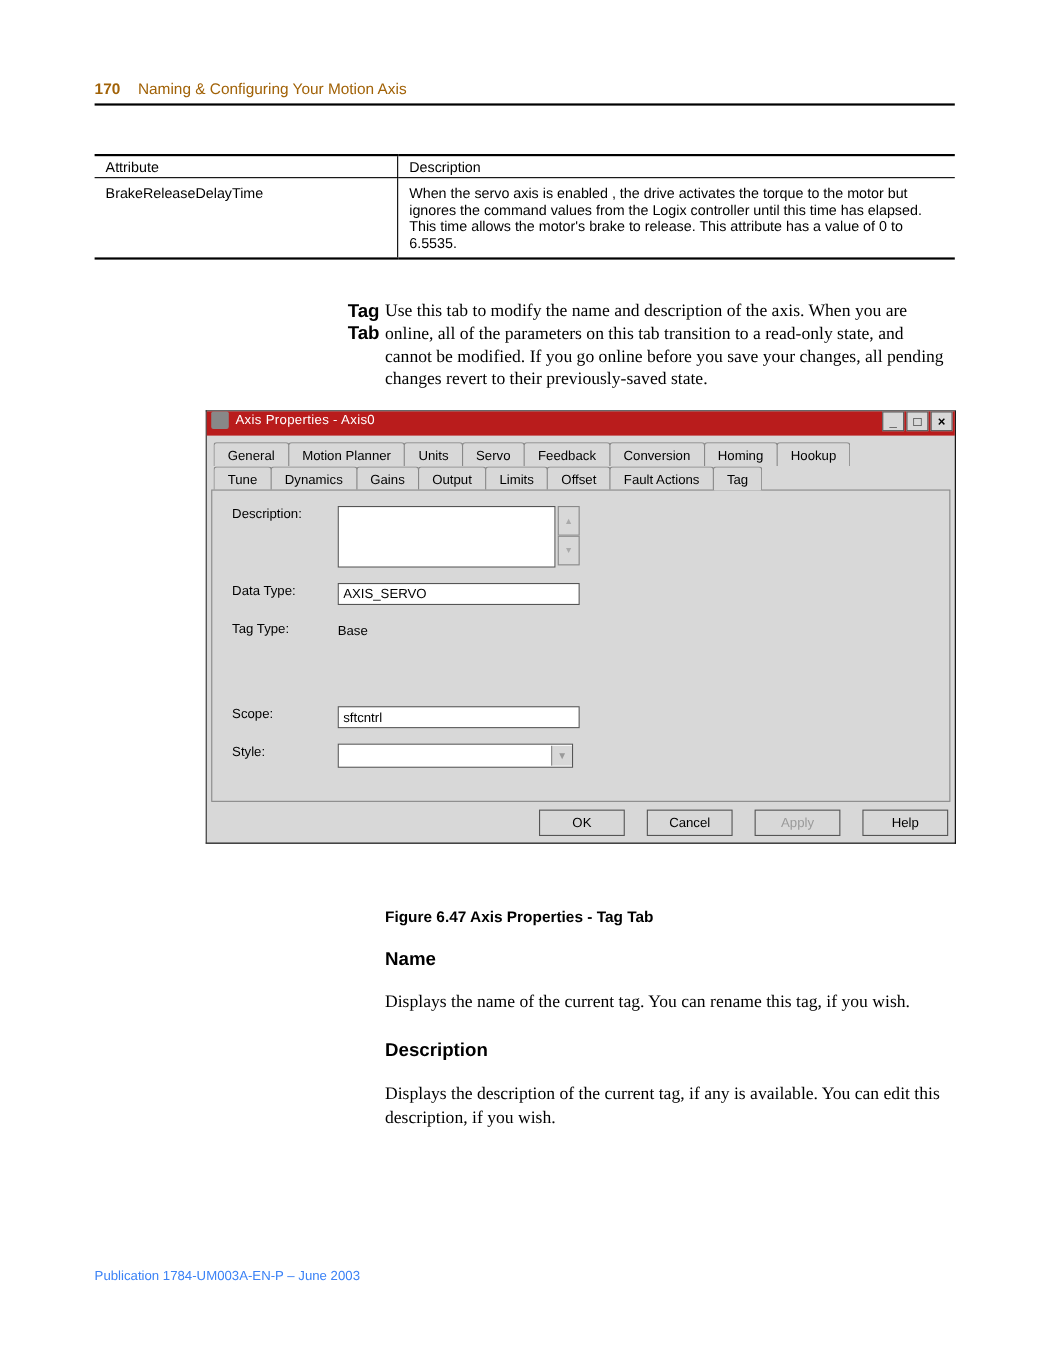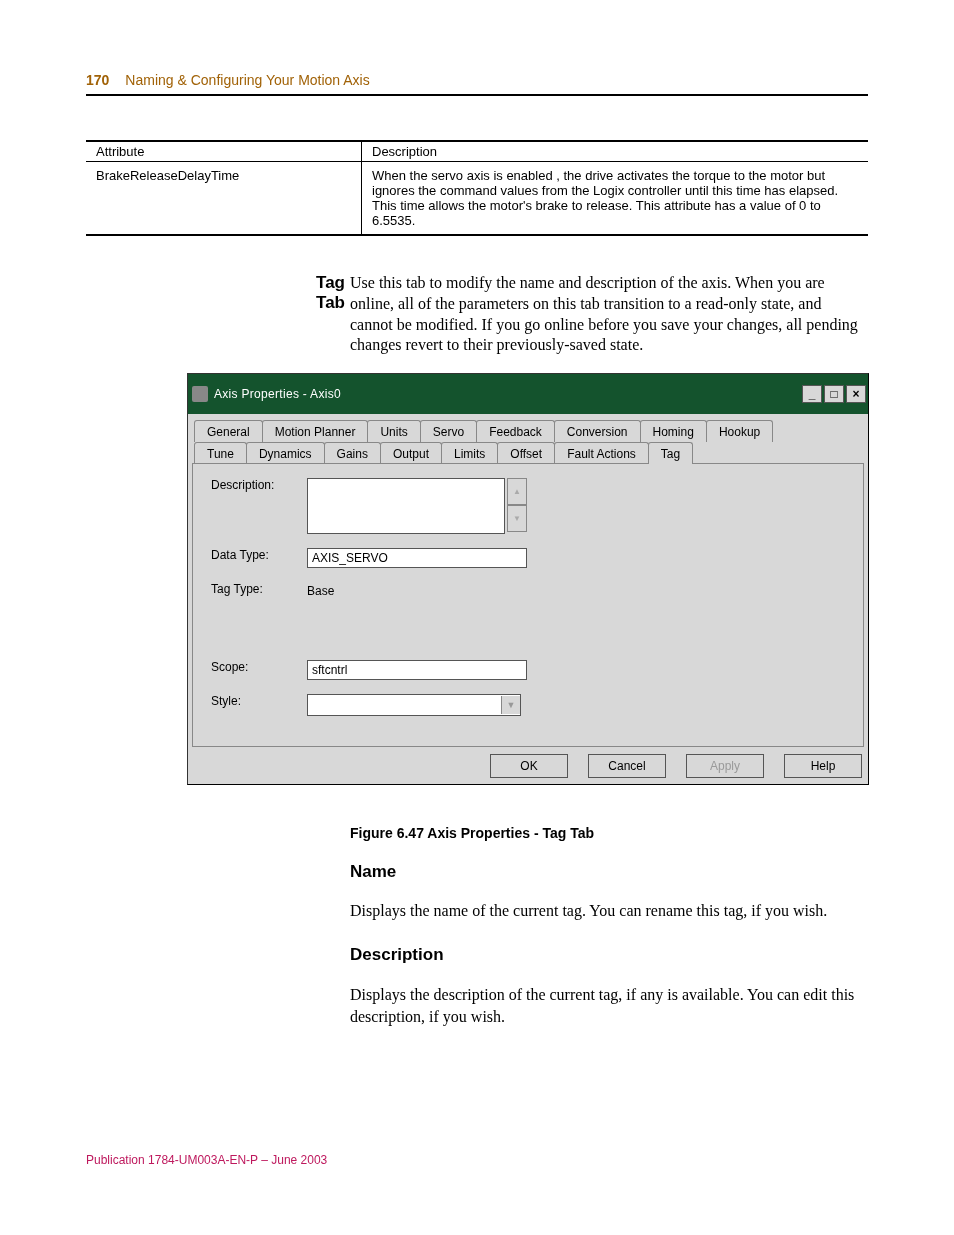--- a/index.html
+++ b/index.html
@@ -7,21 +7,21 @@
   .hdr{position:absolute;left:86px;right:86px;top:72px;border-bottom:2px solid #000;padding-bottom:6px;display:flex;gap:16px;font-family:Arial,Helvetica,sans-serif;font-size:14px;color:#a16207}
   .hdr .pg{font-weight:bold}
   .tbl{position:absolute;left:86px;right:86px;top:140px;border-collapse:collapse;font-family:Arial,Helvetica,sans-serif;font-size:13px}
   .tbl th{text-align:left;font-weight:normal;border-top:2px solid #000;border-bottom:1px solid #000;padding:2px 10px}
   .tbl td{padding:6px 10px;border-bottom:2px solid #000;vertical-align:top}
   .tbl th:first-child,.tbl td:first-child{width:255px}
   .col-sep{border-right:1px solid #000}
   .side-title{position:absolute;left:285px;top:273px;width:60px;text-align:right;font-family:Arial,Helvetica,sans-serif;font-weight:bold;font-size:17px}
   .body-p{position:absolute;left:350px;right:86px;top:273px;font-size:16px;line-height:1.3}
   .win{position:absolute;left:187px;top:373px;width:680px;font-family:Tahoma,Arial,sans-serif;font-size:12px;background:#d8d8d8;border:1px solid #333;border-right-color:#000;border-bottom-color:#000}
-  .titlebar{background:#14532d;color:#fff;display:flex;align-items:center;height:40px}
+  .titlebar{background:#b91c1c;color:#fff;display:flex;align-items:flex-start;height:22px}
   .tb-icon{width:16px;height:16px;margin-left:4px;display:inline-block;background:#888;border-radius:2px}
   .tb-text{margin-left:6px;flex:1;letter-spacing:0.3px}
   .tb-btns{display:flex}
   .tb-btn{width:18px;height:16px;margin-right:2px;background:#d8d8d8;border:1px solid #555;display:flex;align-items:center;justify-content:center;font-weight:bold;font-family:Arial;color:#000}
   .tabs{padding-top:6px}
   .tabrow{display:flex;align-items:flex-end;padding-left:6px}
   .tab{border:1px solid #888;border-bottom:none;padding:2px 12px;background:#d8d8d8;margin-right:-1px;font-size:12px;height:17px;display:flex;align-items:center;border-top-left-radius:3px;border-top-right-radius:3px}
   .tab.active{background:#d8d8d8;position:relative;z-index:2}
   .tabpanel{border:1px solid #888;margin:0 4px;background:#d8d8d8;padding:14px 18px 30px 18px;position:relative;top:-1px}
   .field{display:flex;align-items:flex-start;margin-bottom:14px}
@@ -33,21 +33,21 @@
   .spin-btn{width:18px;height:25px;background:#d8d8d8;border:1px solid #888;display:flex;align-items:center;justify-content:center;color:#aaa;font-size:8px}
   .ro-text{padding:2px 0}
   .sel{border:1px solid #555;background:#fff;width:212px;height:20px;display:flex;align-items:center;justify-content:flex-end}
   .sel-arrow{width:18px;height:18px;background:#d8d8d8;border-left:1px solid #888;display:flex;align-items:center;justify-content:center;color:#999;font-size:9px}
   .btnbar{display:flex;justify-content:flex-end;padding:6px;gap:20px}
   .btn{width:78px;height:24px;border:1px solid #555;background:#d8d8d8;font-family:Tahoma,Arial;font-size:12px}
   .btn[disabled]{color:#9a9a9a}
   .caption{position:absolute;left:350px;top:825px;font-family:Arial,Helvetica,sans-serif;font-weight:bold;font-size:14px}
   .h3{position:absolute;left:350px;font-family:Arial,Helvetica,sans-serif;font-weight:bold;font-size:17px}
   .p{position:absolute;left:350px;right:86px;font-size:16px;line-height:1.35}
-  .footer{position:absolute;left:86px;bottom:68px;font-family:Arial,Helvetica,sans-serif;font-size:12px;color:#be185d}
+  .footer{position:absolute;left:86px;bottom:68px;font-family:Arial,Helvetica,sans-serif;font-size:12px;color:#3b82f6}
 </style>
 </head>
 <body>
 
 <div class="page">
 
   <div class="hdr">
     <span class="pg">170</span>
     <span>Naming &amp; Configuring Your Motion Axis</span>
   </div>

